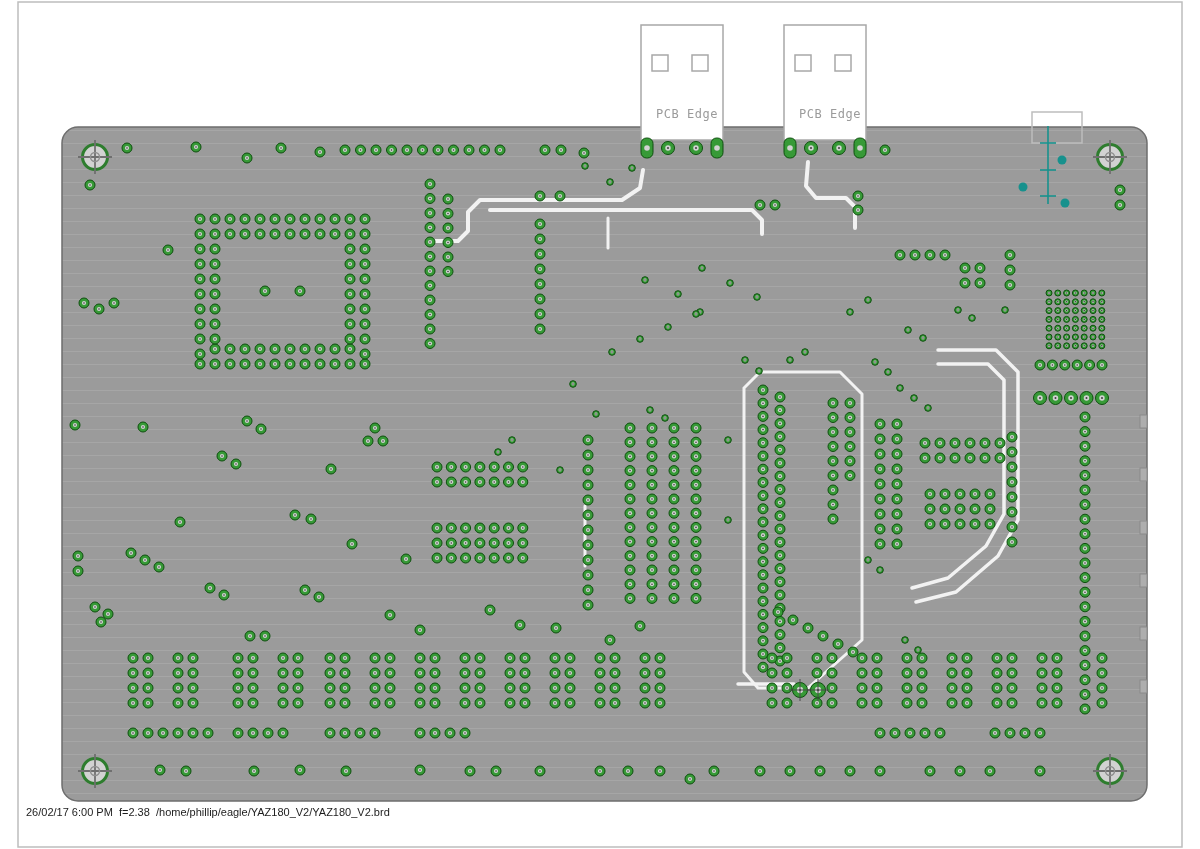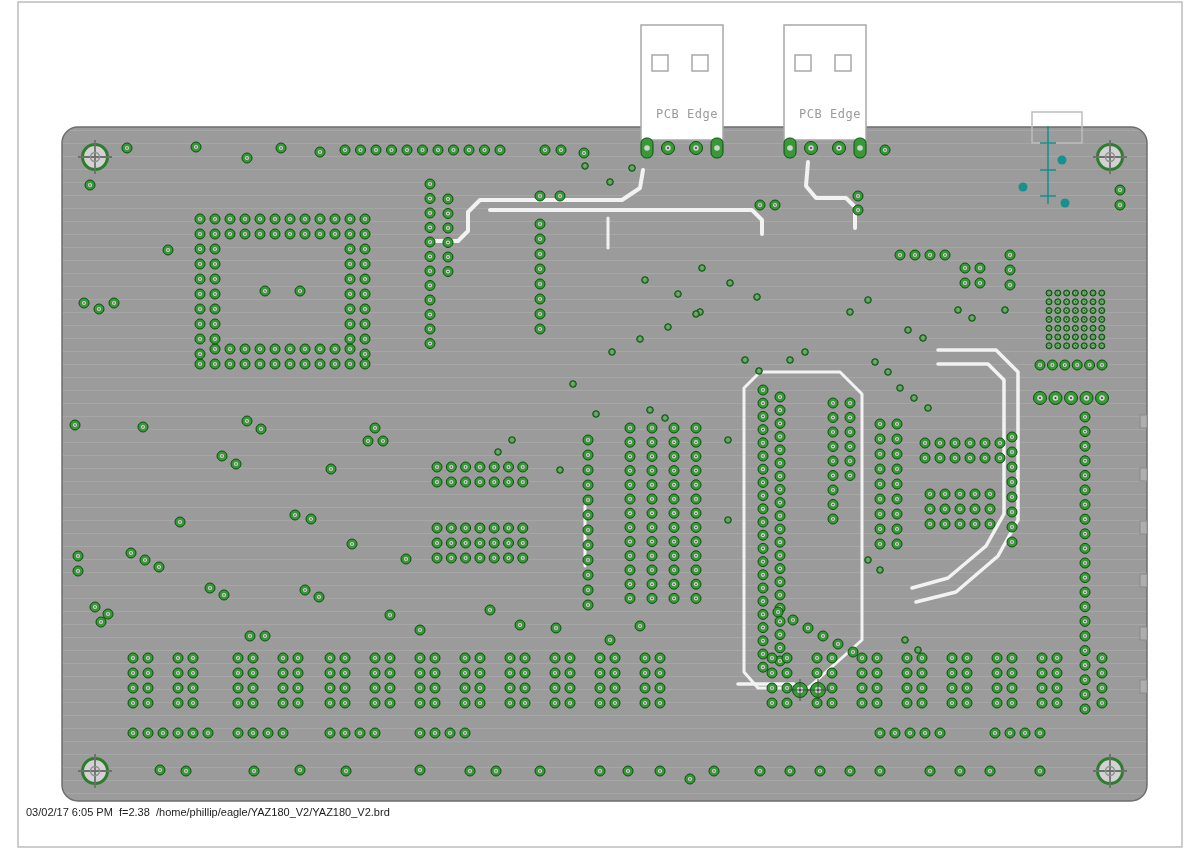--- a/index.html
+++ b/index.html
@@ -2284,14 +2284,14 @@
       <circle cx="1065" cy="203" r="4.5" fill="#17918d"></circle>
       <rect x="1140" y="415" width="7" height="13" fill="#aeaeae" stroke="#8a8a8a" stroke-width="1"></rect>
       <rect x="1140" y="468" width="7" height="13" fill="#aeaeae" stroke="#8a8a8a" stroke-width="1"></rect>
       <rect x="1140" y="521" width="7" height="13" fill="#aeaeae" stroke="#8a8a8a" stroke-width="1"></rect>
       <rect x="1140" y="574" width="7" height="13" fill="#aeaeae" stroke="#8a8a8a" stroke-width="1"></rect>
       <rect x="1140" y="627" width="7" height="13" fill="#aeaeae" stroke="#8a8a8a" stroke-width="1"></rect>
       <rect x="1140" y="680" width="7" height="13" fill="#aeaeae" stroke="#8a8a8a" stroke-width="1"></rect>
     </svg>
   <div id="label-usb1" class="pcb-edge-label">PCB Edge</div>
   <div id="label-usb2" class="pcb-edge-label">PCB Edge</div>
-  <div class="status-line">03/02/17 6:05 PM  f=2.38  /home/phillip/eagle/YAZ180_V2/YAZ180_V2.brd</div>
+  <div class="status-line">26/02/17 6:00 PM  f=2.38  /home/phillip/eagle/YAZ180_V2/YAZ180_V2.brd</div>
 </div>
 
 </body></html>

